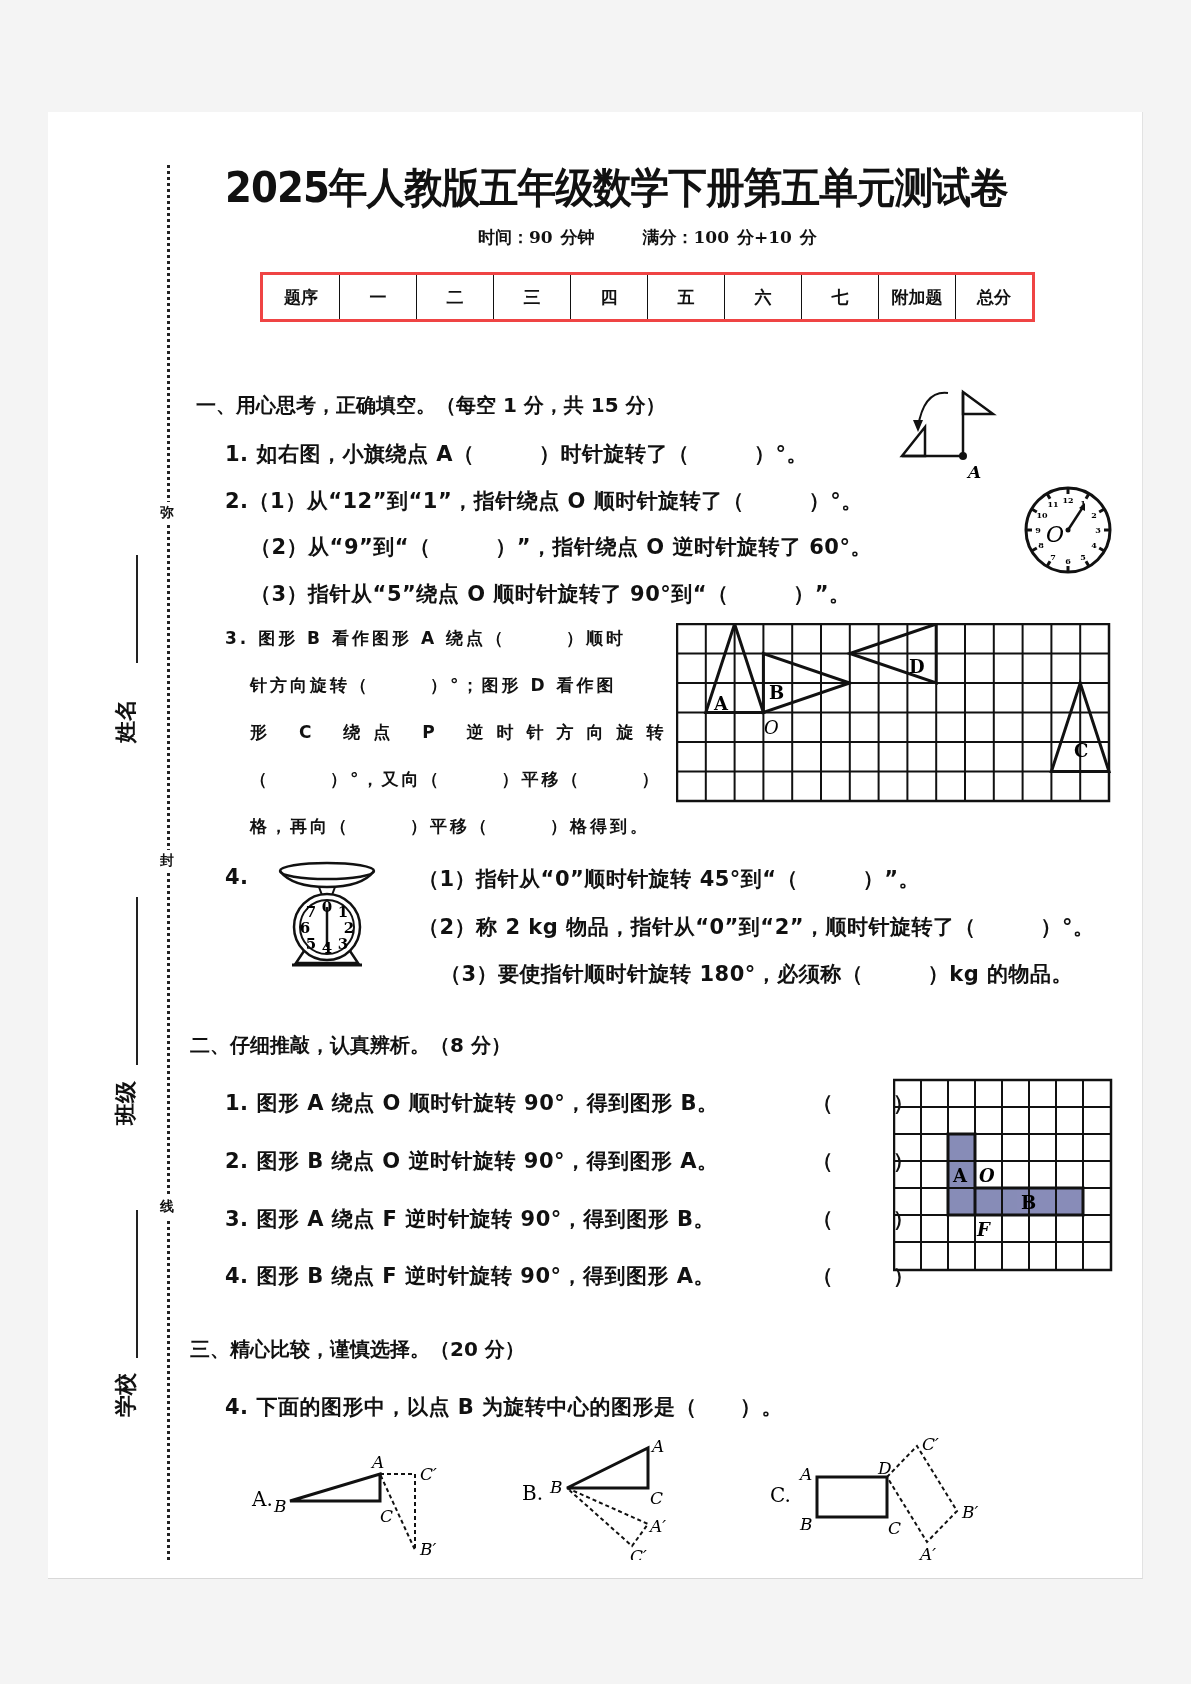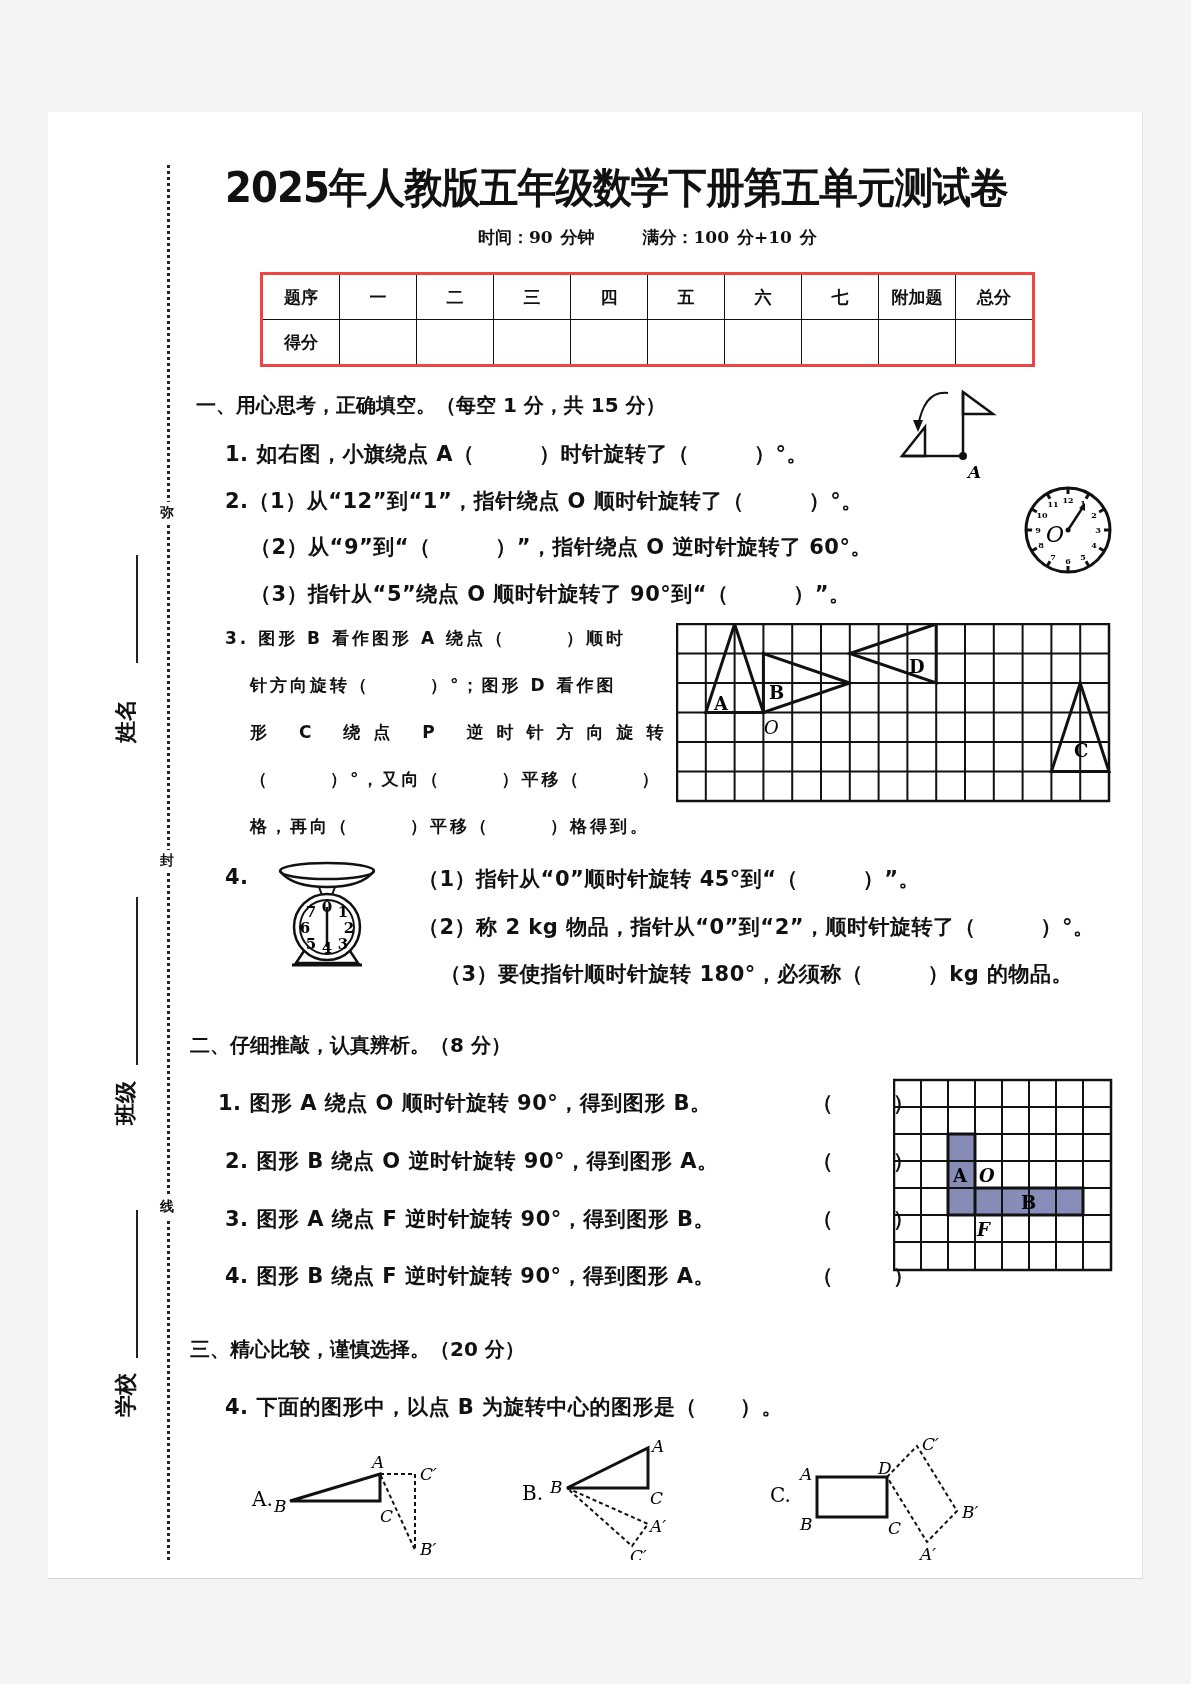--- a/index.html
+++ b/index.html
@@ -57,32 +57,20 @@
     <td>一</td>
     <td>二</td>
     <td>三</td>
     <td>四</td>
     <td>五</td>
     <td>六</td>
     <td>七</td>
     <td>附加题</td>
     <td>总分</td>
   </tr>
-  <tr>
-    <td>得分</td>
-    <td></td>
-    <td></td>
-    <td></td>
-    <td></td>
-    <td></td>
-    <td></td>
-    <td></td>
-    <td></td>
-    <td></td>
-  </tr>
 </tbody>
   </table>
 
 <div class="abs sec" style="left:196px;top:392px">一、用心思考，正确填空。（每空 1 分，共 15 分）</div>
 <div class="abs q" style="left:225px;top:440px">1. 如右图，小旗绕点 A（　　　）时针旋转了（　　　）°。</div>
 <div class="abs q" style="left:225px;top:487px">2.（1）从“12”到“1”，指针绕点 O 顺时针旋转了（　　　）°。</div>
 <div class="abs q" style="left:250px;top:533px">（2）从“9”到“（　　　）”，指针绕点 O 逆时针旋转了 60°。</div>
 <div class="abs q" style="left:250px;top:580px">（3）指针从“5”绕点 O 顺时针旋转了 90°到“（　　　）”。</div>
 
 <div class="abs q3" style="left:225px;top:627px">3. 图形 B 看作图形 A 绕点（　　　）顺时</div>
@@ -196,21 +184,21 @@
     <text x="77" y="76">2</text>
     <text x="71" y="92">3</text>
     <text x="55" y="96">4</text>
     <text x="39" y="92">5</text>
     <text x="33" y="76">6</text>
     <text x="39" y="60">7</text>
   </g>
 </svg>
 
 <div class="abs sec" style="left:190px;top:1032px">二、仔细推敲，认真辨析。（8 分）</div>
-<div class="abs q" style="left:218px;top:1089px">1. 图形 A 绕点 O 顺时针旋转 90°，得到图形 B。</div>
+<div class="abs q" style="left:225px;top:1089px">1. 图形 A 绕点 O 顺时针旋转 90°，得到图形 B。</div>
 <div class="abs q" style="left:812px;top:1089px;letter-spacing:6px">（　　）</div>
 <div class="abs q" style="left:225px;top:1147px">2. 图形 B 绕点 O 逆时针旋转 90°，得到图形 A。</div>
 <div class="abs q" style="left:812px;top:1147px;letter-spacing:6px">（　　）</div>
 <div class="abs q" style="left:225px;top:1205px">3. 图形 A 绕点 F 逆时针旋转 90°，得到图形 B。</div>
 <div class="abs q" style="left:812px;top:1205px;letter-spacing:6px">（　　）</div>
 <div class="abs q" style="left:225px;top:1262px">4. 图形 B 绕点 F 逆时针旋转 90°，得到图形 A。</div>
 <div class="abs q" style="left:812px;top:1262px;letter-spacing:6px">（　　）</div>
 
 <svg class="abs" style="left:893px;top:1078px" width="222" height="196">
   <g fill="#7b80b0" opacity="0.9">

